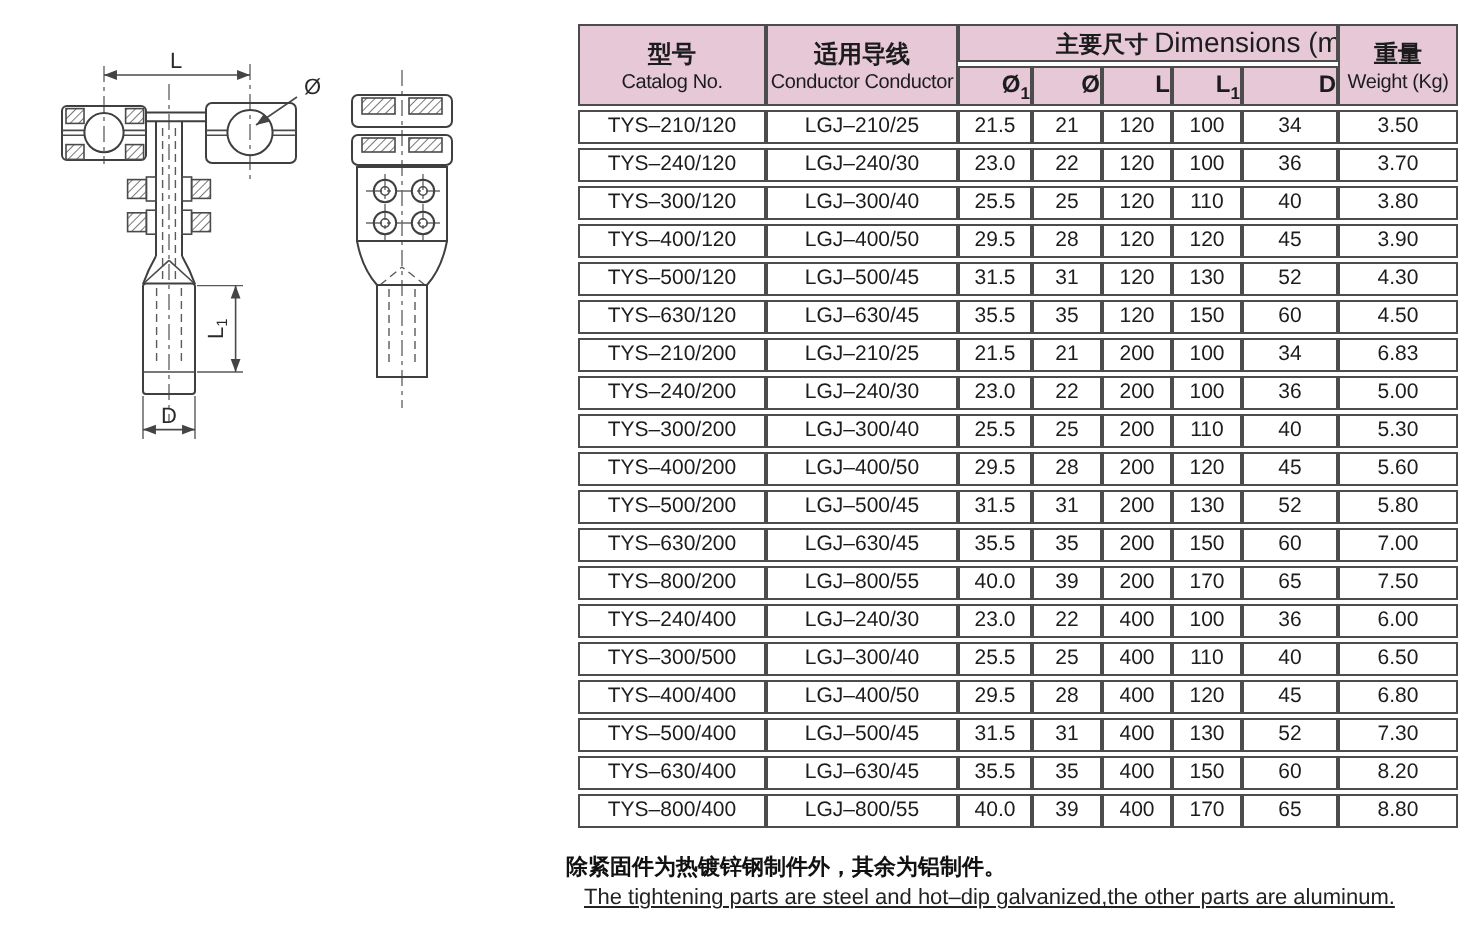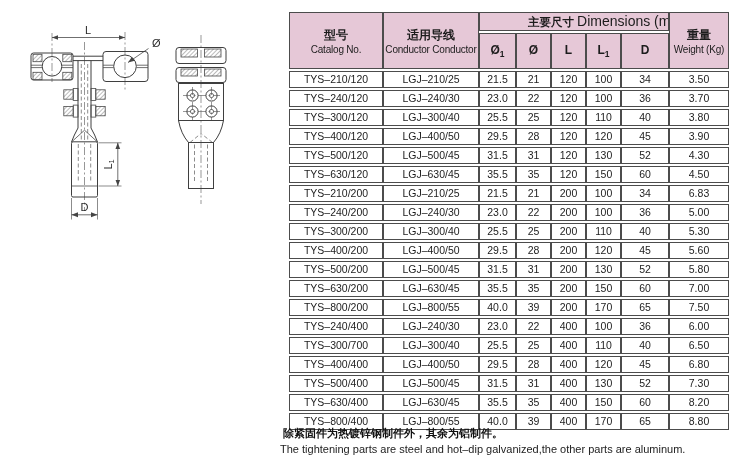--- a/index.html
+++ b/index.html
@@ -32,26 +32,26 @@
     background:#ffffff; text-align:center; vertical-align:middle;
     padding:0; overflow:hidden; white-space:nowrap;
   }
   .tbl td { height:15px; line-height:15px; font-size:10.5px; }
   .tbl th.hd { background:var(--header-bg,#e6c8d7); font-weight:normal; }
   .hd .zh { display:block; font-size:12px; font-weight:bold; line-height:15px; margin-top:2px; }
   .hd .en { display:block; font-size:10px; line-height:13px; letter-spacing:-.2px; }
   th.hd.dims { height:18px; font-size:11px; }
   th.hd.dims .zh-i { font-weight:bold; font-size:11.5px;margin-left:48px; }
   th.hd.dims .en-i { font-size:14px;text-align:right; }
-  th.hd.sub { height:36px; font-size:12px; font-weight:bold; }
+  th.hd.sub { height:20px; font-size:12px; font-weight:bold;text-align:right; }
   th.hd.sub sub { font-size:8.5px; font-weight:bold; }
 
   
   .note-zh { position:absolute; left:283px; top:426px; font-size:11px; font-weight:bold; color:#111; }
-  .note-en { position:absolute; left:280px; top:443px; font-size:11px; color:#222; }
+  .note-en { position:absolute; left:292px; top:443px; font-size:11px; color:#222;text-decoration:underline; }
 </style>
 </head>
 <body>
 
 <svg class="drawing" viewBox="0 0 240 215">
   <defs>
     <pattern id="hatch" width="3" height="3" patternUnits="userSpaceOnUse" patternTransform="rotate(45)">
       <line x1="0" y1="0" x2="0" y2="3" stroke="#777" stroke-width="1"></line>
     </pattern>
     <marker id="arw" viewBox="0 0 10 10" refX="9" refY="5" markerWidth="9" markerHeight="9" orient="auto-start-reverse">
@@ -338,21 +338,21 @@
         <td>TYS–240/400</td>
         <td>LGJ–240/30</td>
         <td>23.0</td>
         <td>22</td>
         <td>400</td>
         <td>100</td>
         <td>36</td>
         <td>6.00</td>
       </tr>
       <tr>
-        <td>TYS–300/700</td>
+        <td>TYS–300/500</td>
         <td>LGJ–300/40</td>
         <td>25.5</td>
         <td>25</td>
         <td>400</td>
         <td>110</td>
         <td>40</td>
         <td>6.50</td>
       </tr>
       <tr>
         <td>TYS–400/400</td>

